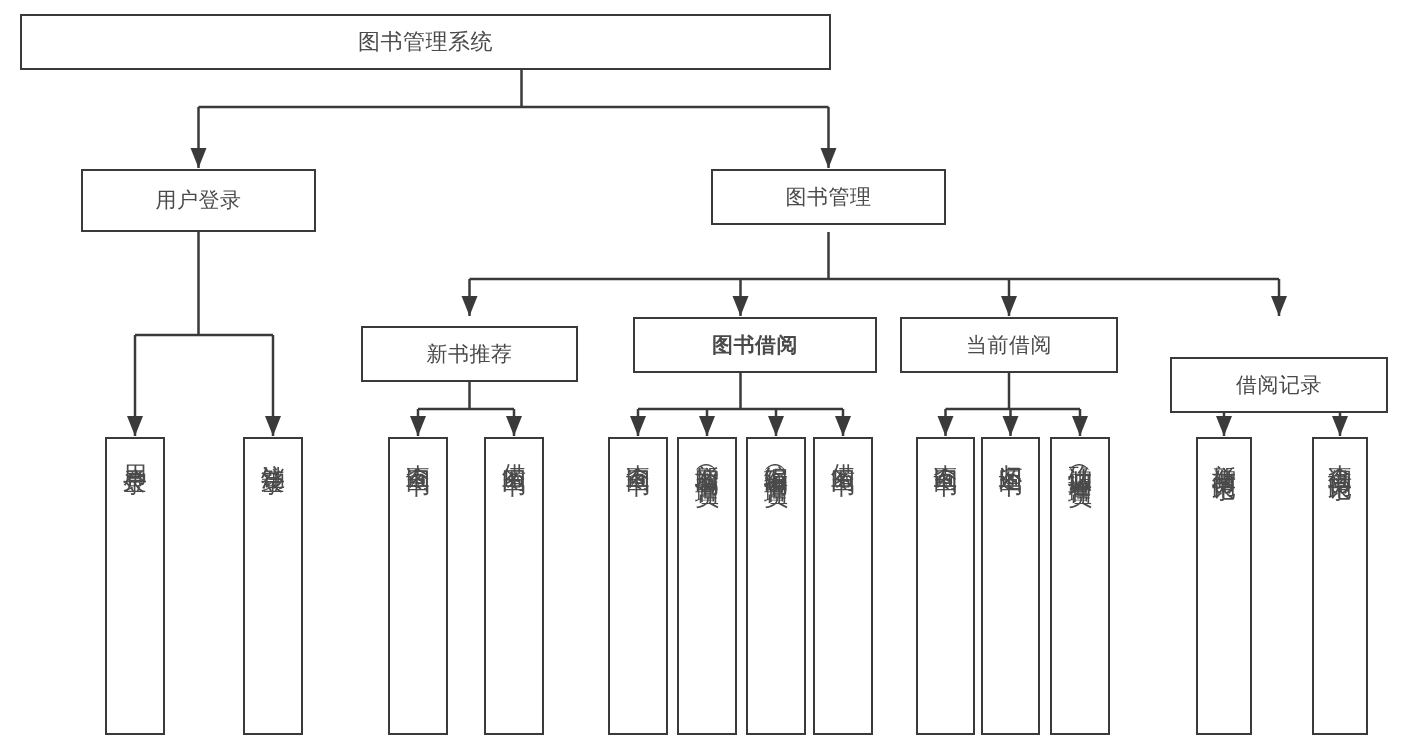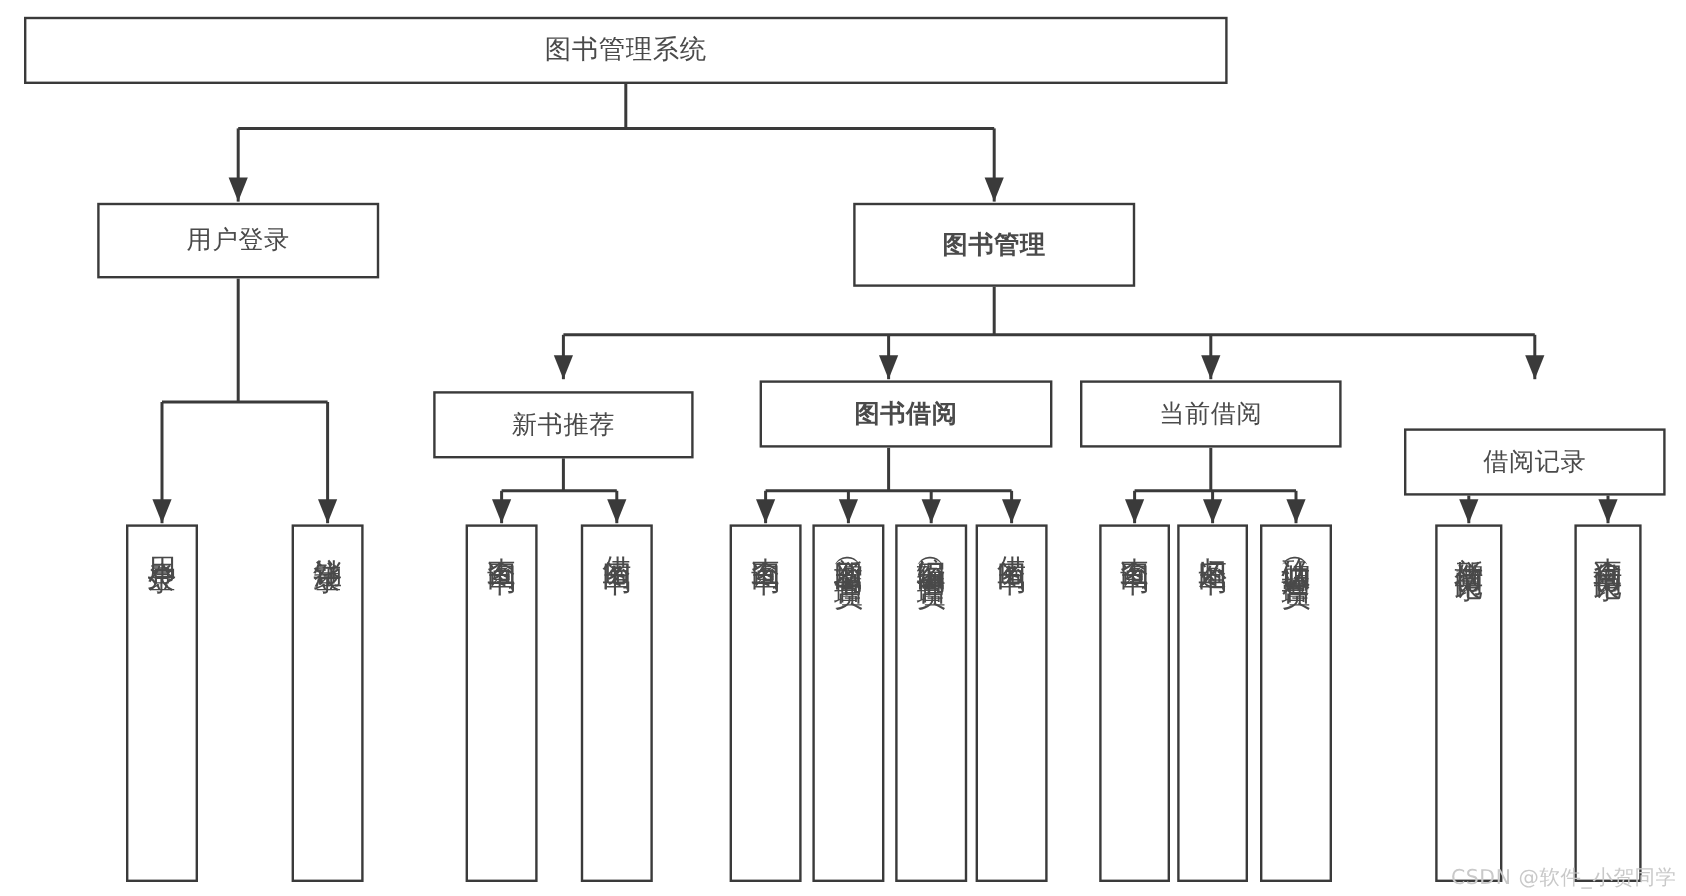--- a/index.html
+++ b/index.html
@@ -121,27 +121,27 @@
       <line x1="1080" y1="409" x2="1080" y2="436" stroke="#3a3a3a" stroke-width="2.5"></line>
       <path d="M 1072 416 L 1088 416 L 1080 436 Z" fill="#3a3a3a"></path>
       <line x1="1279" y1="373" x2="1279" y2="409" stroke="#3a3a3a" stroke-width="2.5"></line>
       <line x1="1224" y1="409" x2="1340" y2="409" stroke="#3a3a3a" stroke-width="2.5"></line>
       <line x1="1224" y1="409" x2="1224" y2="436" stroke="#3a3a3a" stroke-width="2.5"></line>
       <path d="M 1216 416 L 1232 416 L 1224 436 Z" fill="#3a3a3a"></path>
       <line x1="1340" y1="409" x2="1340" y2="436" stroke="#3a3a3a" stroke-width="2.5"></line>
       <path d="M 1332 416 L 1348 416 L 1340 436 Z" fill="#3a3a3a"></path>
     </svg>
   <div id="nodes-layer">
-      <div class="node horiz root" style="left: 20px; top: 14px; width: 1003px; height: 56px;">
+      <div class="node horiz root" style="left: 20px; top: 14px; width: 811px; height: 56px;">
         <span class="label">图书管理系统</span>
       </div>
       <div class="node horiz" style="left: 81px; top: 169px; width: 235px; height: 63px;">
         <span class="label">用户登录</span>
       </div>
-      <div class="node horiz" style="left: 711px; top: 169px; width: 235px; height: 70px; font-weight: bold;">
+      <div class="node horiz" style="left: 711px; top: 169px; width: 235px; height: 56px;">
         <span class="label">图书管理</span>
       </div>
       <div class="node horiz" style="left: 361px; top: 326px; width: 217px; height: 56px;">
         <span class="label">新书推荐</span>
       </div>
       <div class="node horiz" style="left: 633px; top: 317px; width: 244px; height: 56px; font-weight: bold;">
         <span class="label">图书借阅</span>
       </div>
       <div class="node horiz" style="left: 900px; top: 317px; width: 218px; height: 56px; align-items: center;">
         <span class="label">当前借阅</span>
@@ -182,14 +182,13 @@
       <div class="node vert" style="left: 1050px; top: 437px; width: 60px; height: 298px;">
         <span class="label">确认归还（管理员）</span>
       </div>
       <div class="node vert" style="left: 1196px; top: 437px; width: 56px; height: 298px;">
         <span class="label">新增借阅记录</span>
       </div>
       <div class="node vert" style="left: 1312px; top: 437px; width: 56px; height: 298px;">
         <span class="label">查询借阅记录</span>
       </div>
     </div>
-  <div id="watermark">CSDN @软件_小贺同学</div>
 </div>
 
 </body></html>

